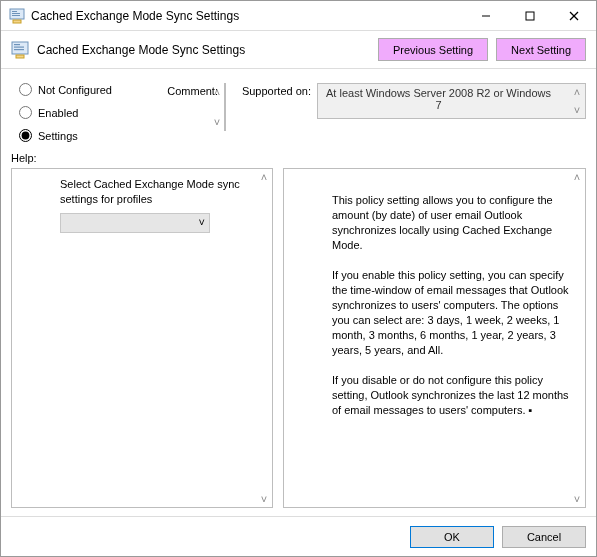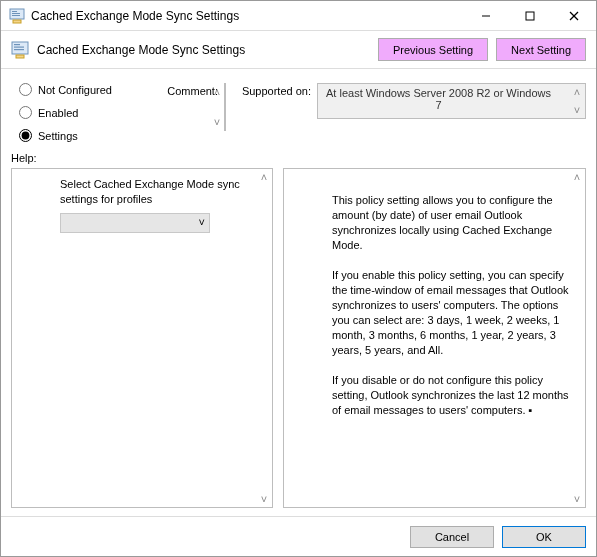--- a/index.html
+++ b/index.html
@@ -147,17 +147,17 @@
         <p>If you disable or do not configure this policy setting, Outlook synchronizes the last 12 months of email messages to users' computers.  ▪</p>
       </div>
       <div class="scrollbar">
         <span class="scroll-arrow up" style="top:2px">˄</span>
         <span class="scroll-arrow down" style="bottom:2px">˅</span>
       </div>
     </div>
   </div>
 
   <div class="bottombar">
+    <div class="btn primary">OK</div>
     <div class="btn">Cancel</div>
-    <div class="btn primary">OK</div>
   </div>
 
 </div>
 
 </body></html>

